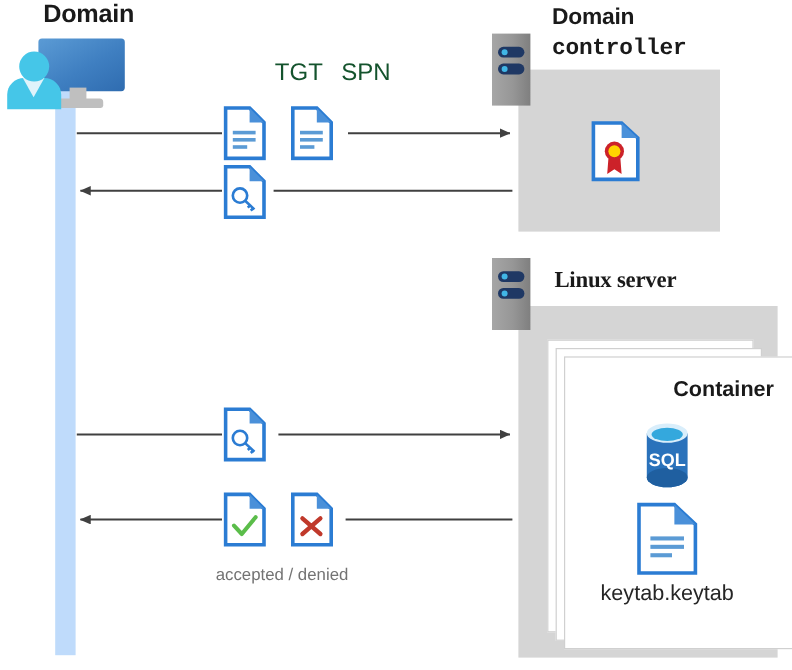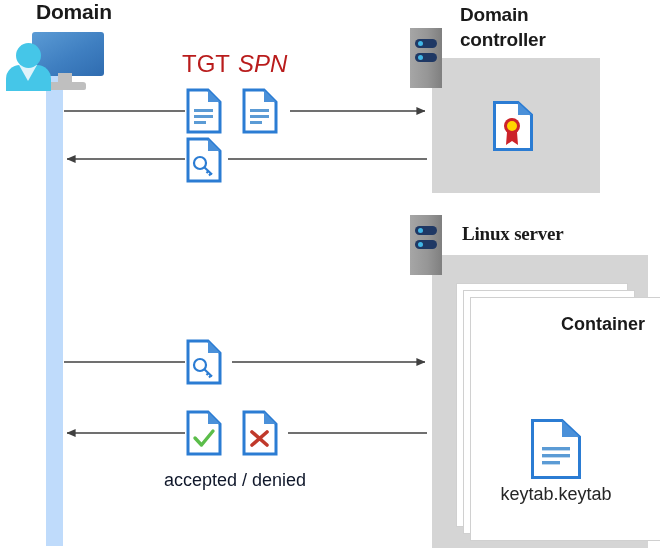--- a/index.html
+++ b/index.html
@@ -145,43 +145,44 @@
   
   .doc {
     position: absolute;
     width: 36px;
     height: 46px;
   }
   .doc-svg { display: block; }
 
   .doclabel {
     position: absolute;
-    font-size: 24px;
-    color: #b91c1c;
+    font-size: 20px;
+    color: #14532d;
     text-align: center;
+    margin-left: 44px;
   }
 
   
   .card {
     position: absolute;
     background: #ffffff;
     border: 1px solid #d0d0d0;
   }
   #card-back  { left: 456px; top: 283px; width: 170px; height: 242px; }
   #card-mid   { left: 463px; top: 290px; width: 170px; height: 242px; }
   #card-front { left: 470px; top: 297px; width: 170px; height: 242px; padding-left: 47px; }
 
   .keytab-name {
     font-size: 18px;
     color: #262626;
     text-align: center;
   }
   .caption {
-    font-size: 18px;
-    color: #0f172a;
+    font-size: 14px;
+    color: #737373;
   }
 </style>
 </head>
 <body>
 
 <div id="canvas">
 
   <div class="abs lifeline"></div>
 
   <div class="abs title" id="client-title">Domain</div>
@@ -192,21 +193,21 @@
     <div class="monitor-base"></div>
     <div class="person-body"></div>
     <div class="person-collar"></div>
     <div class="person-head"></div>
   </div>
 
   <div class="abs panel" id="dc-panel"></div>
 
   <div class="abs" id="dc-title">
     <span class="title" style="font-size:19px;">Domain</span><br>
-    <span class="title" style="font-size:19px;">controller</span>
+    <span class="title" style="font-size:19px;font-family:Liberation Mono, monospace;">controller</span>
   </div>
 
   <div class="abs server-icon" style="left:410px; top:28px;">
     <div class="server-body"></div>
     <div class="server-bar" style="top:11px;">
       <div class="server-dot"></div>
     </div>
     <div class="server-bar" style="top:25px;">
       <div class="server-dot"></div>
     </div>
@@ -234,20 +235,29 @@
     <div class="server-bar" style="top:25px;">
       <div class="server-dot"></div>
     </div>
   </div>
 
   <div class="card" id="card-back"></div>
   <div class="card" id="card-mid"></div>
   <div class="card" id="card-front">
     <div id="container-title" style="margin-top:16px;">Container</div>
 
+    <div style="position:absolute; left:50px; top:52px; width:70px; height:62px;">
+      <svg width="70" height="62" viewBox="0 0 70 62">
+        <path d="M18 11 H52 V48 a17 8 0 0 1 -34 0 Z" fill="#2a72bb"></path>
+        <ellipse cx="35" cy="48" rx="17" ry="8" fill="#1f5fa0"></ellipse>
+        <ellipse cx="35" cy="11" rx="17" ry="8" fill="#d9eefb"></ellipse>
+        <ellipse cx="35" cy="12" rx="13" ry="5.5" fill="#34a8dd"></ellipse>
+        <text x="35" y="38" font-family="'Liberation Sans', sans-serif" font-size="15" font-weight="bold" fill="#ffffff" text-anchor="middle">SQL</text>
+      </svg>
+    </div>
 
     <div style="position:absolute; left:59px; top:120px; width:52px; height:62px;">
       <svg width="52" height="62" viewBox="0 0 52 62">
         <path d="M2.5 2.5 H32 L49.5 19 V59.5 H2.5 Z" fill="#ffffff" stroke="#2b7cd3" stroke-width="3"></path>
         <path d="M32 2.5 L49.5 19 H32 Z" fill="#4a90d9"></path>
         <rect x="12" y="29" width="28" height="3.4" fill="#5b9bd5"></rect>
         <rect x="12" y="36" width="28" height="3.4" fill="#5b9bd5"></rect>
         <rect x="12" y="43" width="18" height="3.4" fill="#5b9bd5"></rect>
       </svg>
     </div>
@@ -272,21 +282,21 @@
     <line x1="185" y1="159" x2="67" y2="159" stroke="#404040" stroke-width="1.7" marker-end="url(#arrL)"></line>
 
     <line x1="64" y1="362" x2="185" y2="362" stroke="#404040" stroke-width="1.7"></line>
     <line x1="232" y1="362" x2="425" y2="362" stroke="#404040" stroke-width="1.7" marker-end="url(#arrR)"></line>
 
     <line x1="427" y1="433" x2="288" y2="433" stroke="#404040" stroke-width="1.7"></line>
     <line x1="185" y1="433" x2="67" y2="433" stroke="#404040" stroke-width="1.7" marker-end="url(#arrL)"></line>
   </svg>
 
   <div class="doclabel" style="left:182px; top:50px; width:46px;">TGT</div>
-  <div class="doclabel" style="left:238px; top:50px; width:46px;font-style:italic;">SPN</div>
+  <div class="doclabel" style="left:238px; top:50px; width:46px;">SPN</div>
 
   <div class="abs doc" style="left:186px; top:88px;">
     <svg class="doc-svg" width="36" height="46" viewBox="0 0 36 46">
       <path d="M2 2 H22 L34 14 V44 H2 Z" fill="#ffffff" stroke="#2b7cd3" stroke-width="3"></path>
       <path d="M22 2 L34 14 H22 Z" fill="#4a90d9"></path>
       <rect x="8" y="21" width="19" height="3" fill="#5b9bd5"></rect>
       <rect x="8" y="27" width="19" height="3" fill="#5b9bd5"></rect>
       <rect x="8" y="33" width="12" height="3" fill="#5b9bd5"></rect>
     </svg>
   </div>

